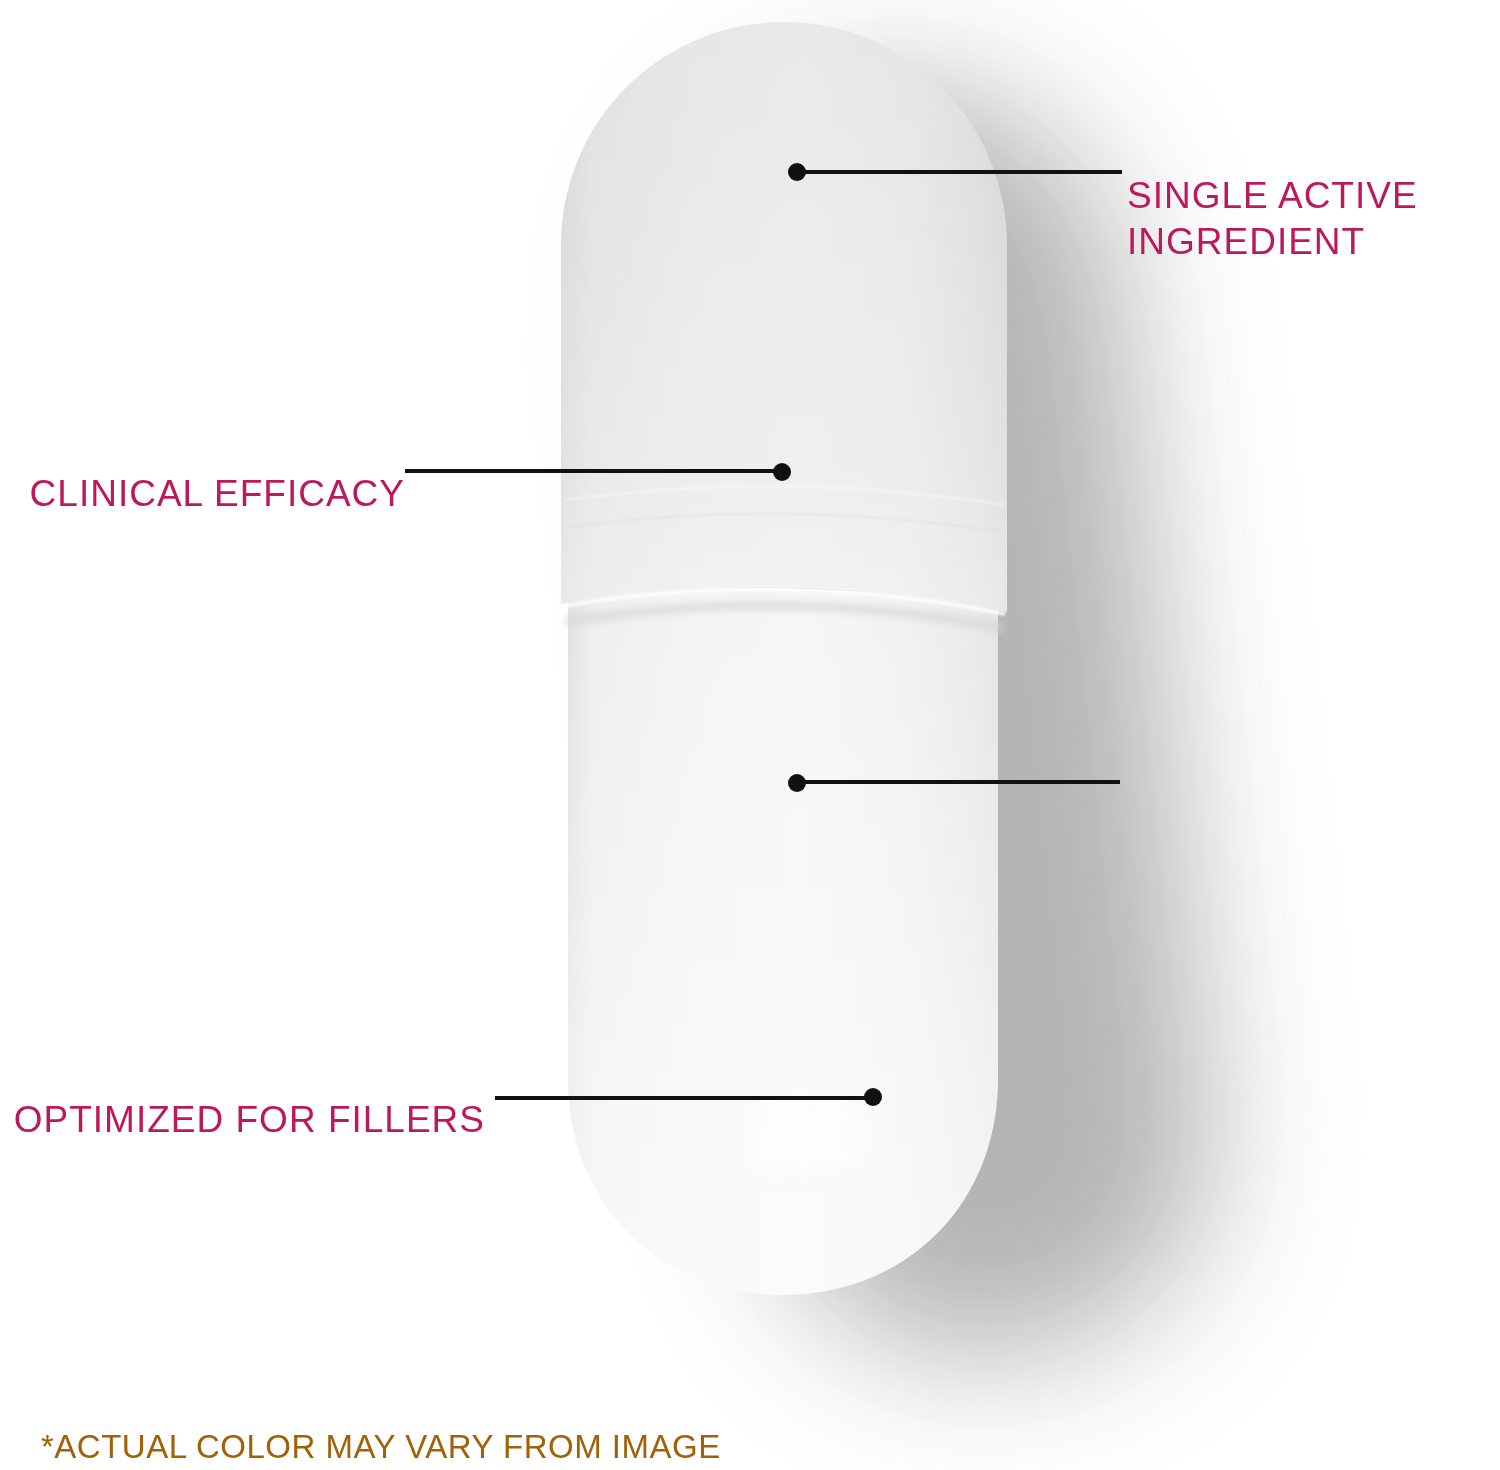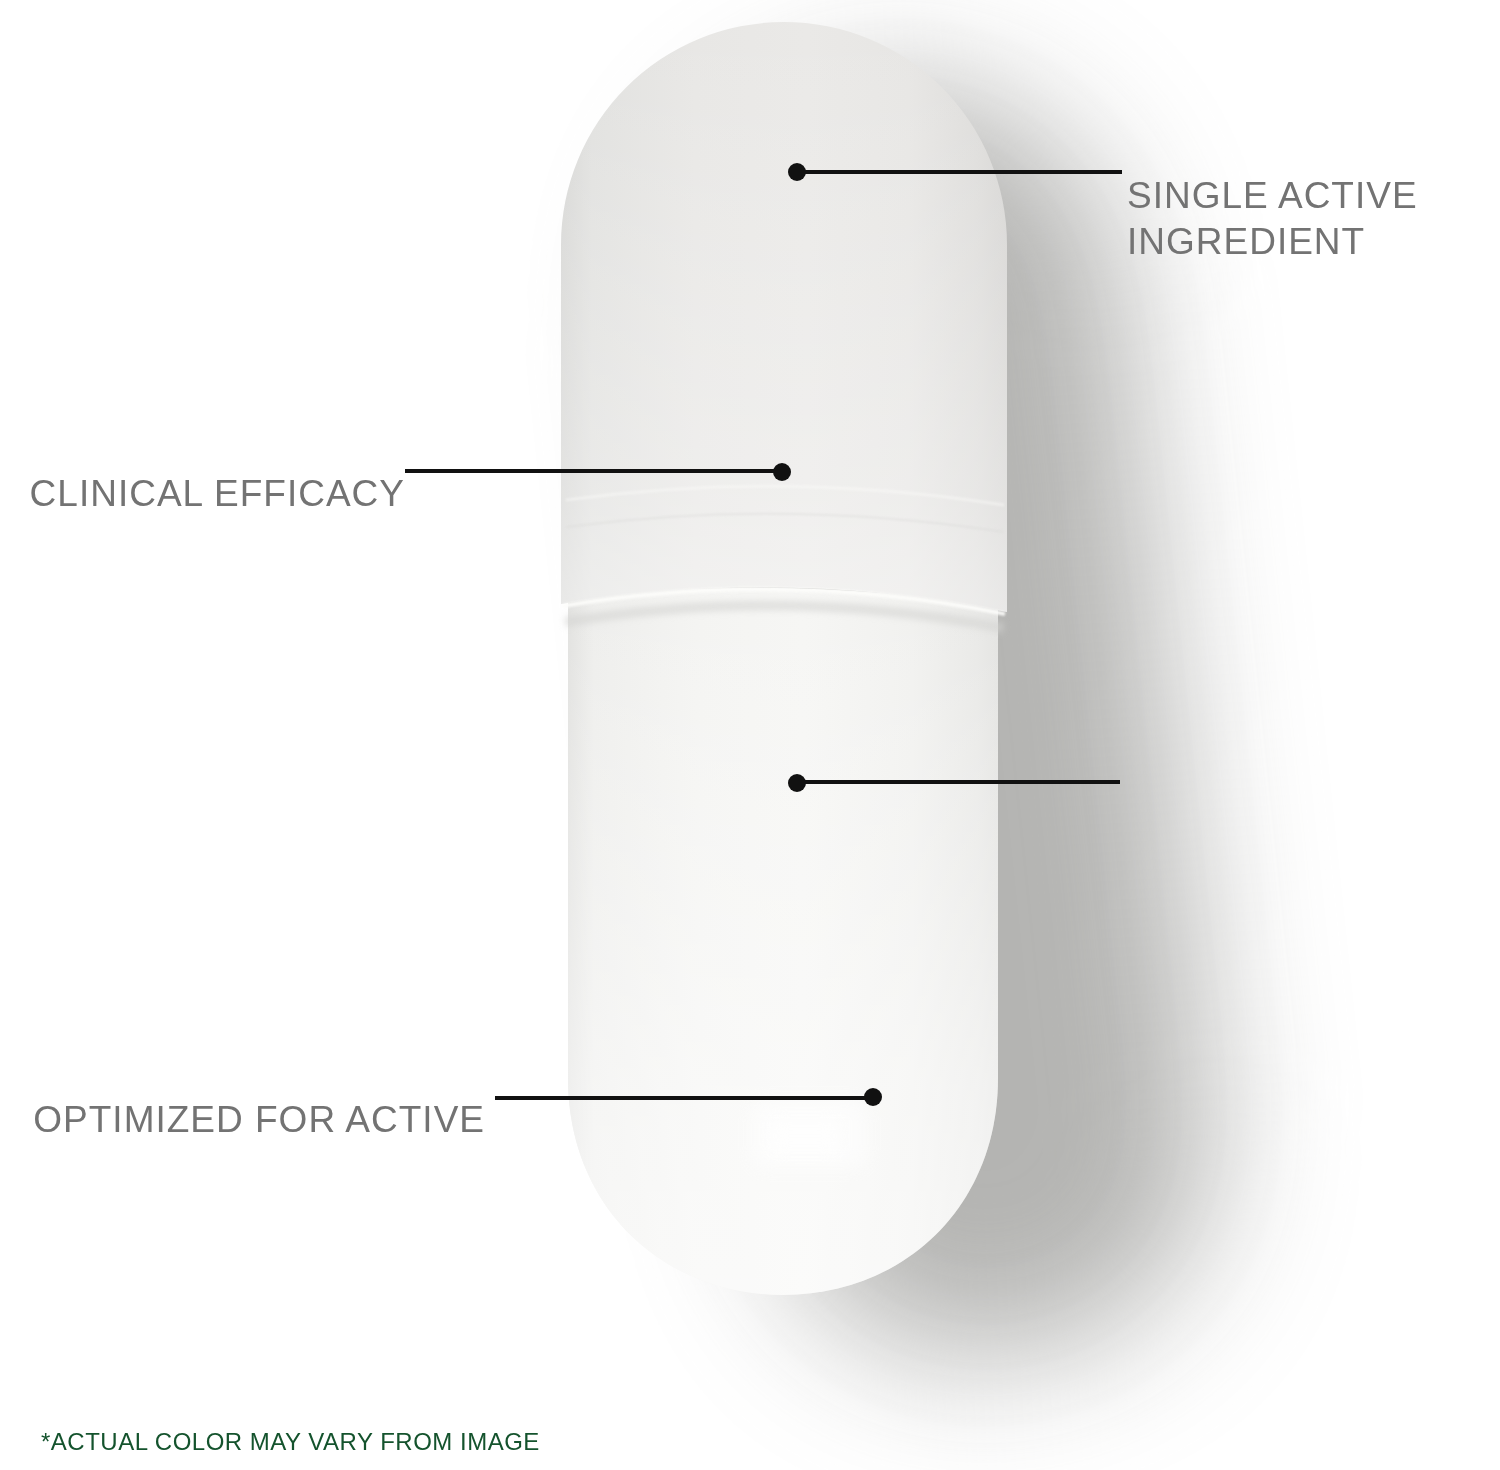--- a/index.html
+++ b/index.html
@@ -15,21 +15,21 @@
     overflow: hidden;
     font-family: "Liberation Sans", "DejaVu Sans", sans-serif;
   }
   #capsule-svg {
     position: absolute;
     left: 0;
     top: 0;
   }
   .callout {
     position: absolute;
-    color: #737373;
+    color: #be185d;
     font-size: 37px;
     font-weight: 300;
     letter-spacing: 1px;
     white-space: nowrap;
   }
   .align-left  { text-align: left; }
   .align-right { text-align: right; }
   .callout .line-1, .callout .line-2 { display: block; }
   #callout-single-active  { left: 1127px; top: 173px;  line-height: 46px; }
   #callout-clinical       { right: 1095px; top: 468px; line-height: 51px; }
@@ -52,24 +52,24 @@
     background: #111111;
   }
   #leader-dot-1 { left: 788px; top: 163px; }
   #leader-dot-2 { left: 773px; top: 463px; }
   #leader-dot-3 { left: 788px; top: 774px; }
   #leader-dot-4 { left: 864px; top: 1088px; }
   #disclaimer {
     position: absolute;
     left: 41px;
     top: 1428px;
-    font-size: 24px;
+    font-size: 33px;
     font-weight: 300;
     letter-spacing: 0.5px;
-    color: #14532d;
+    color: #a16207;
     white-space: nowrap;
   }
 </style>
 </head>
 <body>
 
 <div id="canvas">
 
   <svg id="capsule-svg" width="1500" height="1470" viewBox="0 0 1500 1470">
     <defs>
@@ -147,18 +147,18 @@
     <span class="line-1">SINGLE ACTIVE</span>
     <span class="line-2">INGREDIENT</span>
   </div>
 
   <div class="callout align-right" id="callout-clinical">
     <span class="line-1">CLINICAL EFFICACY</span>
   </div>
 
 
   <div class="callout align-right" id="callout-optimized">
-    <span class="line-1">OPTIMIZED FOR ACTIVE</span>
+    <span class="line-1">OPTIMIZED FOR FILLERS</span>
   </div>
 
   <div id="disclaimer">*ACTUAL COLOR MAY VARY FROM IMAGE</div>
 
 </div>
 
 </body></html>

